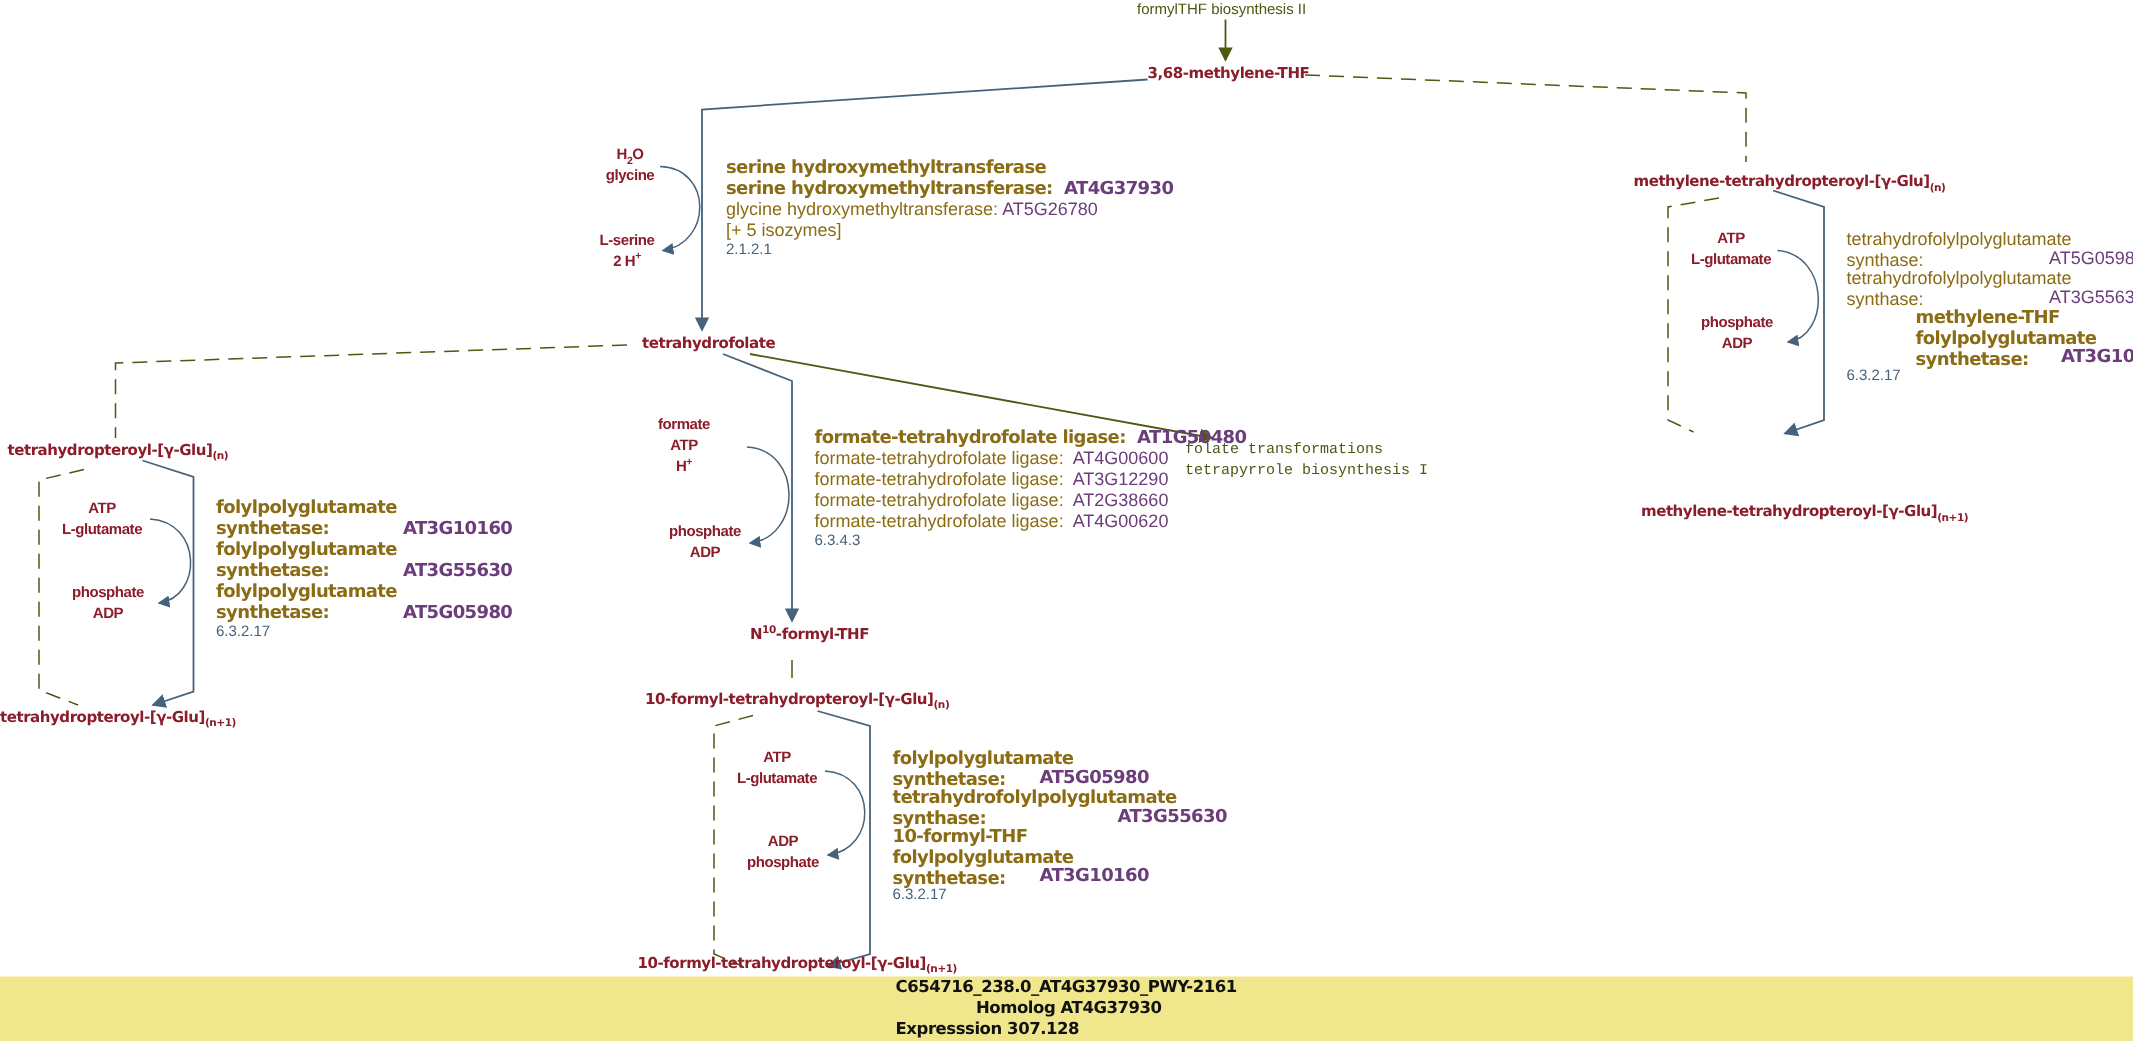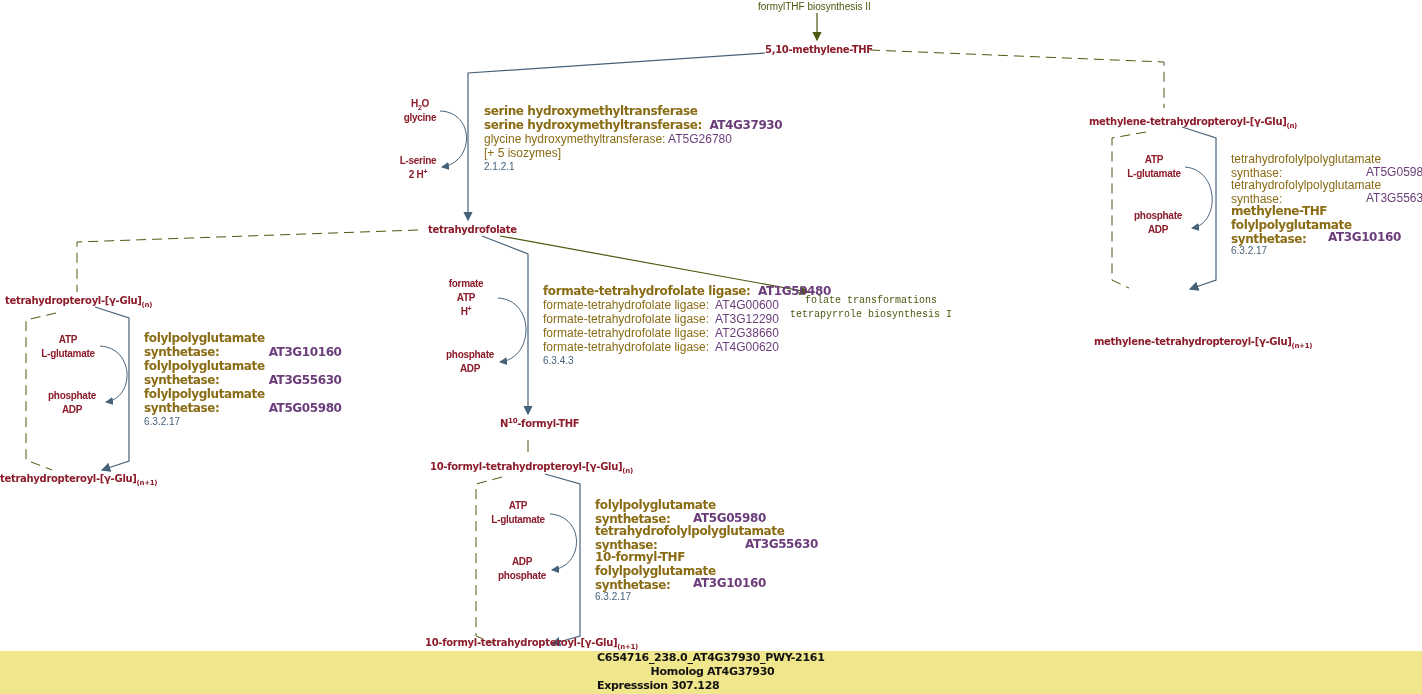--- a/index.html
+++ b/index.html
@@ -4,21 +4,21 @@
 <style>
   html, body { margin:0; padding:0; background:#ffffff; }
   body { width:1422px; height:694px; position:relative; overflow:hidden; font-family:"Liberation Sans", sans-serif; }
   .abs { position:absolute; white-space:nowrap; }
   .cpd { color:#8b1c2a; font-weight:bold; font-size:10px; line-height:13px; font-family:"DejaVu Sans", sans-serif; letter-spacing:-0.3px; }
   .side { color:#8b1c2a; font-weight:bold; font-size:10px; line-height:14px; text-align:center; font-family:Liberation Sans, sans-serif; letter-spacing:-0.3px;}
   .enz { font-size:12px; line-height:14px; color:#8a6c14; }
   .enz.b { font-weight:bold; font-family:"DejaVu Sans", sans-serif; letter-spacing:-0.4px; }
   .gene { color:#6b3d7a; }
   .ec { color:#46627a; font-size:10px; line-height:14px; }
-  .link { color:#4a5a10; font-size:10px; line-height:14px; text-align:center; }
+  .link { color:#4a5a10; font-size:10px; line-height:14px; }
   .row { display:block; }
   .tbl { display:table; }
   .tr { display:table-row; }
   .td { display:table-cell; padding-right:4px; }
   sub, sup { font-size:7px; line-height:0; }
   #footer { position:absolute; left:0; top:651px; width:1422px; height:43px; background:#f0e68c; }
   #footer .ft { position:absolute; left:597px; top:0; font-family:"DejaVu Sans", sans-serif; font-weight:bold; font-size:11px; line-height:14px; color:#111; letter-spacing:-0.3px; }
   svg { position:absolute; left:0; top:0; }
 </style>
 </head>
@@ -62,21 +62,21 @@
   <polyline points="502,477 476,484 476,636 495,644" fill="none" stroke="#4a5a10" stroke-width="1" stroke-dasharray="10,6"></polyline>
   <path d="M550,514 C585,516 585,566 552,570" fill="none" stroke="#46627a" stroke-width="1" marker-end="url(#ab)"></path>
 </svg>
 
 <div class="abs link" style="left:758px; top:0px;">formylTHF biosynthesis II</div>
 <div class="abs link" style="left:790px; top:294px;font-family:Liberation Mono, monospace;">
   <span class="row">folate transformations</span>
   <span class="row">tetrapyrrole biosynthesis I</span>
 </div>
 
-<div class="abs cpd" style="left:765px; top:43px;">5,10-methylene-THF</div>
+<div class="abs cpd" style="left:765px; top:43px;">3,68-methylene-THF</div>
 <div class="abs cpd" style="left:428px; top:223px;">tetrahydrofolate</div>
 <div class="abs cpd" style="left:500px; top:417px;"><span>N</span><sup>10</sup><span>-formyl-THF</span></div>
 
 <div class="abs cpd" style="left:1065px; top:115px;margin-left:24px;"><span>methylene-tetrahydropteroyl-[γ-Glu]</span><sub>(n)</sub></div>
 <div class="abs cpd" style="left:1094px; top:291px;margin-top:44px;"><span>methylene-tetrahydropteroyl-[γ-Glu]</span><sub>(n+1)</sub></div>
 
 <div class="abs cpd" style="left:5px; top:294px;"><span>tetrahydropteroyl-[γ-Glu]</span><sub>(n)</sub></div>
 <div class="abs cpd" style="left:0px; top:472px;"><span>tetrahydropteroyl-[γ-Glu]</span><sub>(n+1)</sub></div>
 
 <div class="abs cpd" style="left:430px; top:460px;"><span>10-formyl-tetrahydropteroyl-[γ-Glu]</span><sub>(n)</sub></div>
@@ -91,21 +91,21 @@
   <span class="row">2 H<sup>+</sup></span>
 </div>
 <div class="abs" style="left:484px; top:104px;">
   <span class="row enz b">serine hydroxymethyltransferase</span>
   <span class="row enz b"><span>serine hydroxymethyltransferase:</span>&nbsp; <span class="gene">AT4G37930</span></span>
   <span class="row enz"><span>glycine hydroxymethyltransferase:</span> <span class="gene">AT5G26780</span></span>
   <span class="row enz">[+ 5 isozymes]</span>
   <span class="row ec">2.1.2.1</span>
 </div>
 
-<div class="abs side" style="left:438px; top:277px; width:56px;">
+<div class="abs side" style="left:428px; top:277px; width:56px;">
   <span class="row">formate</span>
   <span class="row">ATP</span>
   <span class="row">H<sup>+</sup></span>
 </div>
 <div class="abs side" style="left:440px; top:348px; width:60px;">
   <span class="row">phosphate</span>
   <span class="row">ADP</span>
 </div>
 <div class="abs" style="left:543px; top:284px;">
   <span class="row enz b"><span>formate-tetrahydrofolate ligase:</span>&nbsp; <span class="gene">AT1G50480</span></span>
@@ -166,21 +166,21 @@
   <div style="position:relative; height:26px;">
     <span class="row enz">tetrahydrofolylpolyglutamate</span>
     <span class="row enz">synthase:</span>
     <span class="abs enz gene" style="left:135px; top:13px;">AT5G05980</span>
   </div>
   <div style="position:relative; height:26px;">
     <span class="row enz">tetrahydrofolylpolyglutamate</span>
     <span class="row enz">synthase:</span>
     <span class="abs enz gene" style="left:135px; top:13px;">AT3G55630</span>
   </div>
-  <div style="position:relative; height:40px;">
+  <div style="position:relative; height:40px;margin-left:46px;">
     <span class="row enz b">methylene-THF</span>
     <span class="row enz b">folylpolyglutamate</span>
     <span class="row enz b">synthetase:</span>
     <span class="abs enz b gene" style="left:97px; top:26px;">AT3G10160</span>
   </div>
   <span class="row ec">6.3.2.17</span>
 </div>
 
 <div class="abs side" style="left:486px; top:499px; width:64px;">
   <span class="row">ATP</span>

